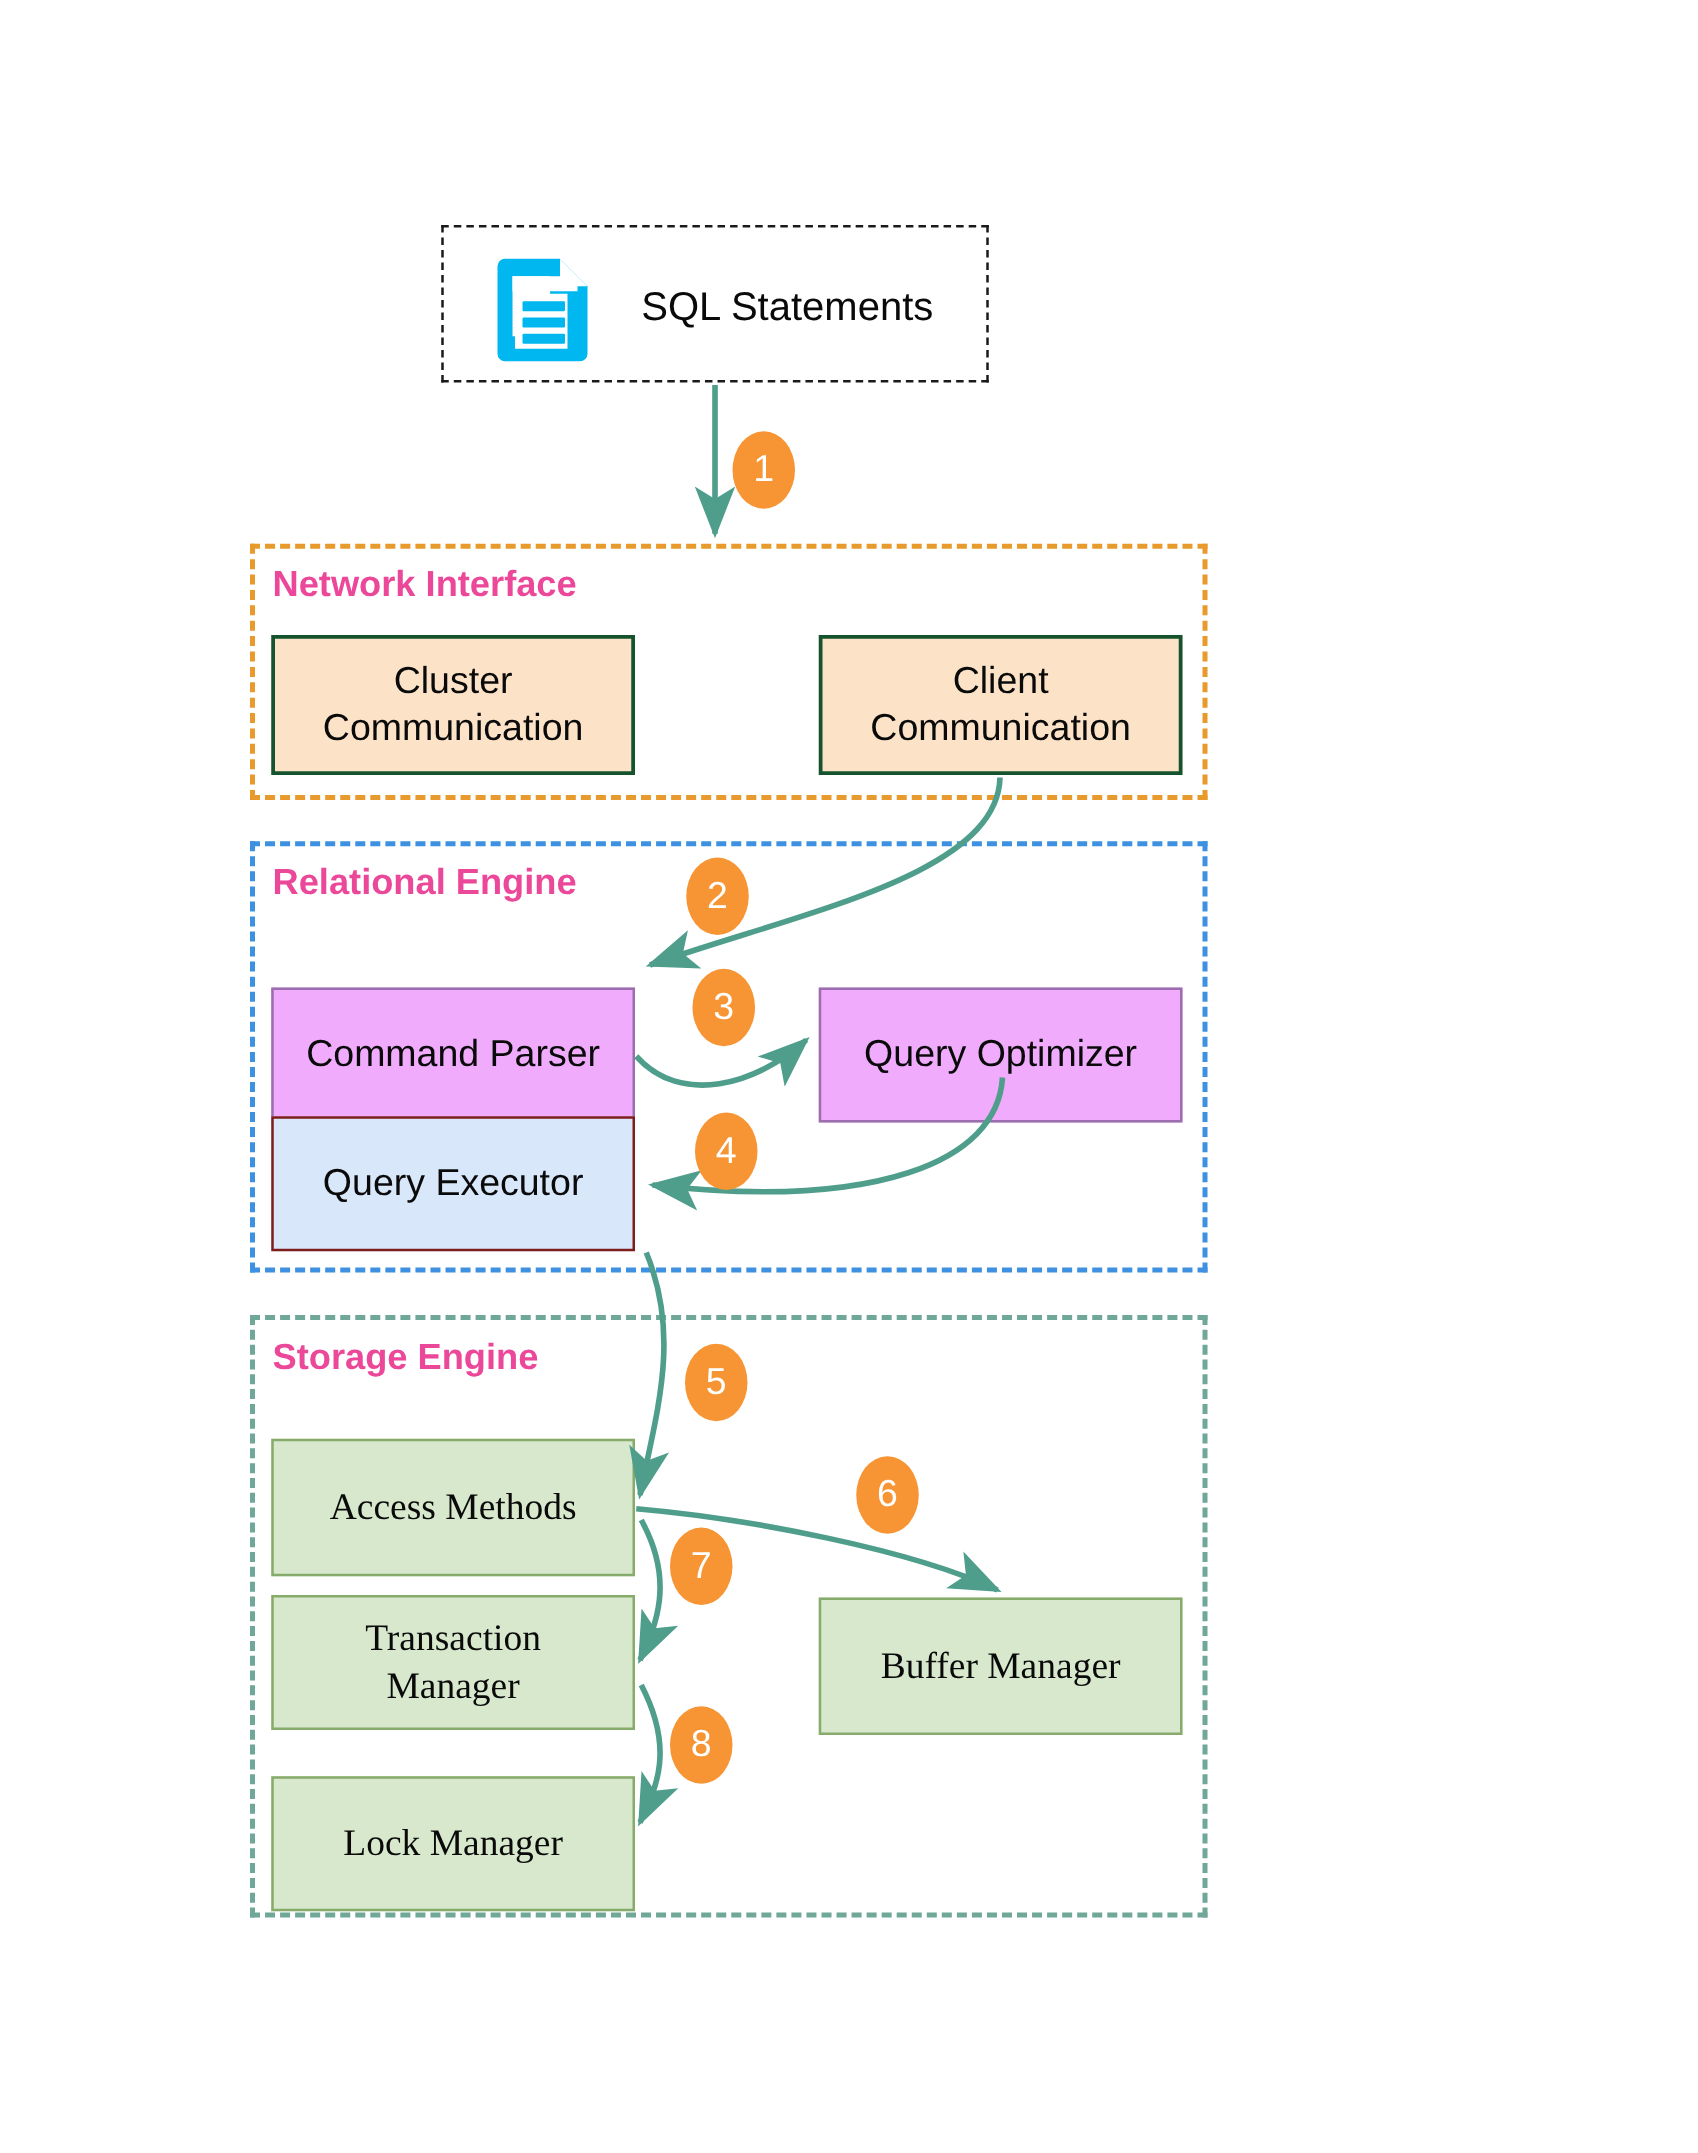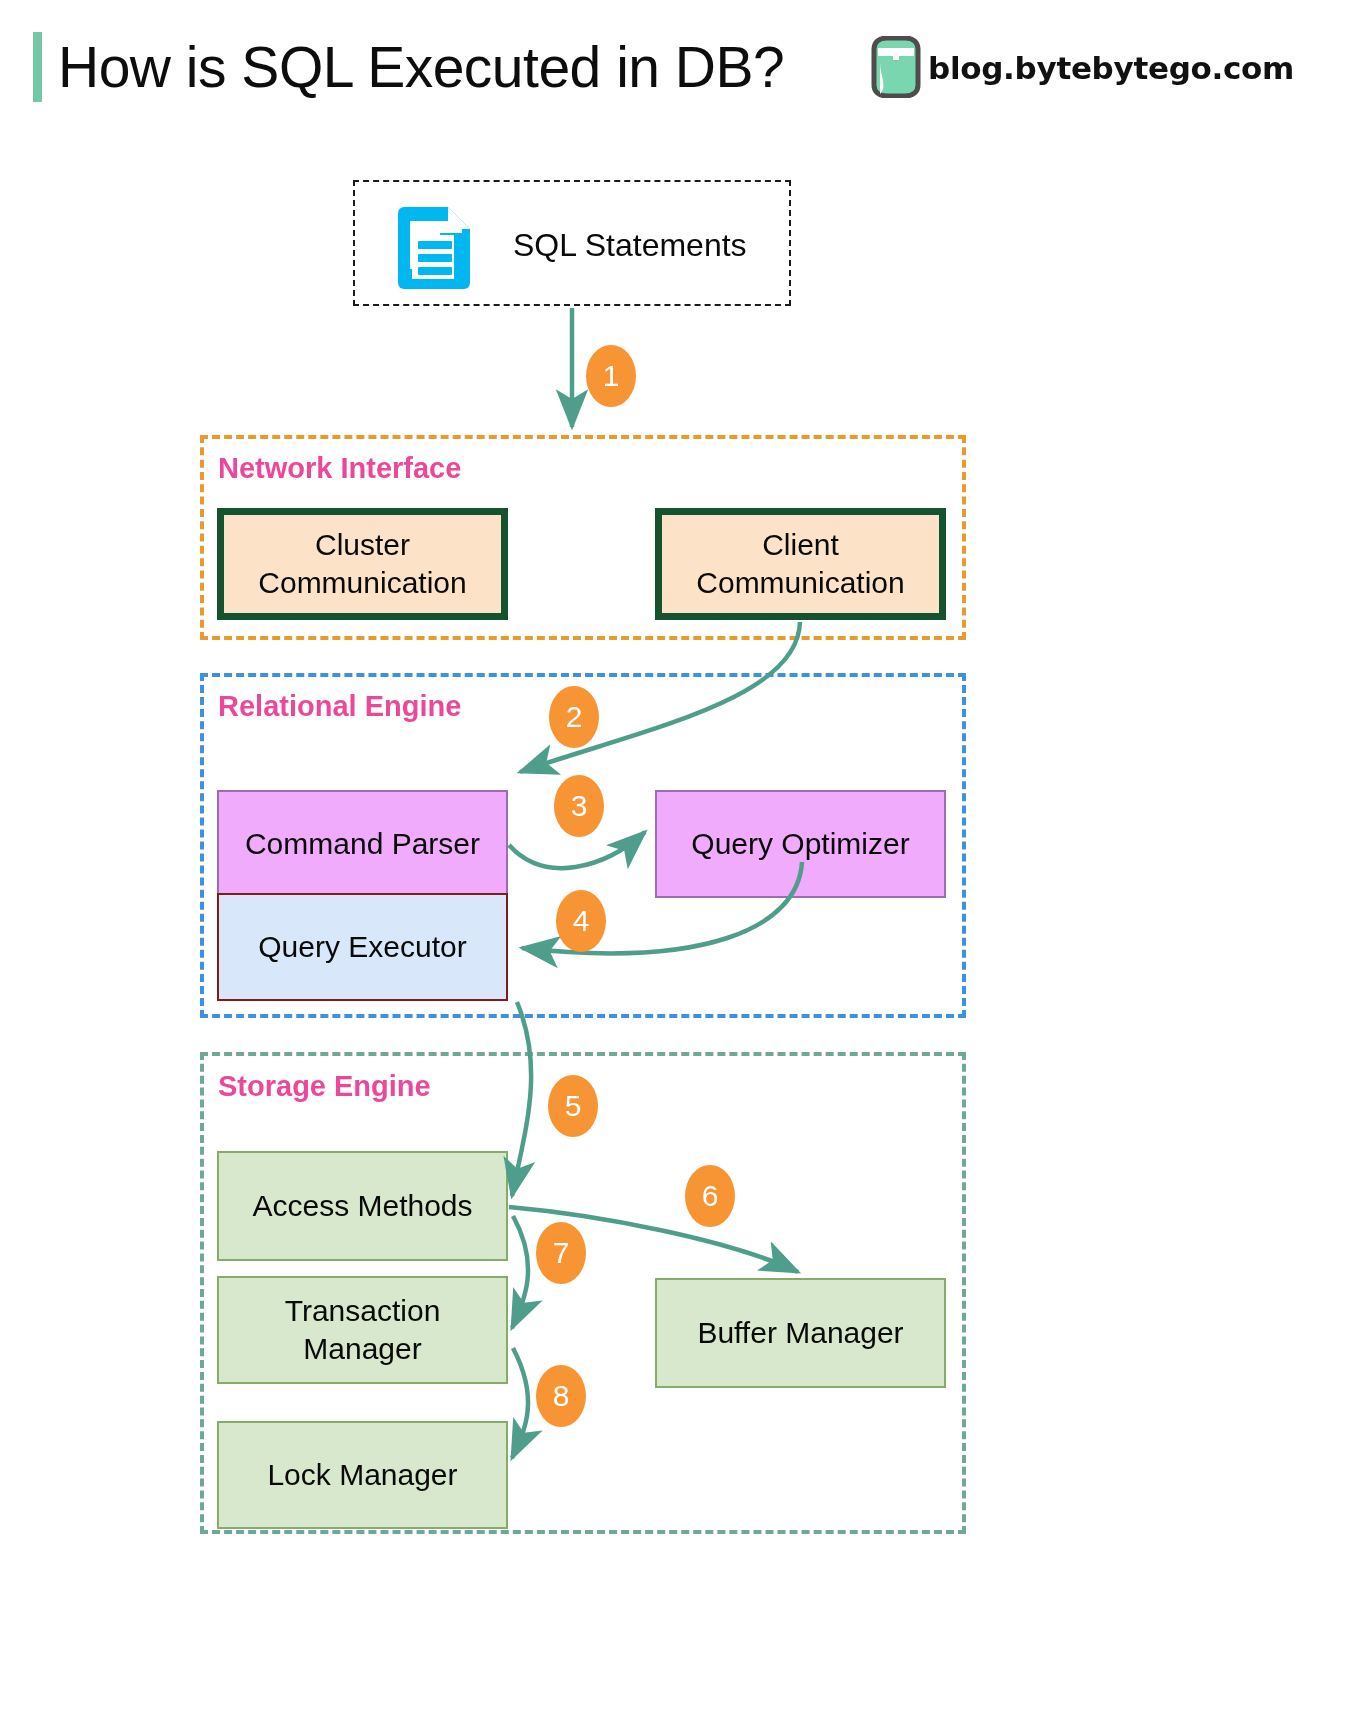--- a/index.html
+++ b/index.html
@@ -38,24 +38,24 @@
   #lbl-relational{left:218px;top:690px;}
 
   #grp-storage{left:200px;top:1052px;width:766px;height:482px;
                border:4px dashed #6fa798;}
   #lbl-storage{left:218px;top:1070px;}
 
   
   .node{position:absolute;box-sizing:border-box;display:flex;
         align-items:center;justify-content:center;text-align:center;
         font-size:30px;line-height:1.28;color:#0a0a0a;padding:4px 8px;}
-  .node.peach{background:#fce3c8;border:7px solid #14532d;}
+  .node.peach{background:#fce3c8;border:3px solid #14532d;}
   .node.purple{background:#f0abfc;border:2px solid #9b6fae;margin-top:38px;}
   .node.blue{background:#d9e7fa;border:2px solid #7f1d1d;}
-  .node.green{background:#d7e8cd;border:2px solid #86ab6a;}
+  .node.green{background:#d7e8cd;border:2px solid #86ab6a;font-family:Liberation Serif, serif;}
 
   #n-cluster   {left:217px; top:508px;  width:291px; height:112px;}
   #n-client    {left:655px; top:508px;  width:291px; height:112px;}
   #n-parser    {left:217px; top:752px;  width:291px; height:108px;}
   #n-optimizer {left:655px; top:752px;  width:291px; height:108px;}
   #n-executor  {left:217px; top:893px;  width:291px; height:108px;}
   #n-access    {left:217px; top:1151px; width:291px; height:110px;}
   #n-transaction{left:217px;top:1276px; width:291px; height:108px;}
   #n-buffer    {left:655px; top:1278px; width:291px; height:110px;}
   #n-lock      {left:217px; top:1405px; width:291px; height:108px;margin-top:16px;}
@@ -79,33 +79,20 @@
   #b5{left:548px;top:1075px;}
   #b6{left:685px;top:1165px;}
   #b7{left:536px;top:1222px;}
   #b8{left:536px;top:1365px;}
 </style>
 </head>
 <body>
 
 <div id="canvas">
 
-  <div id="header">
-    <div id="accent-bar"></div>
-    <div id="title">How is SQL Executed in DB?</div>
-    <div id="brand">
-      <svg id="brand-logo" viewBox="0 0 56 62">
-        <path d="M6 13 C6 6 11 2 19 2 L37 2 C45 2 50 6 50 13 L50 49 C50 56 45 60 37 60 L19 60 C11 60 6 56 6 49 Z" fill="#7ad6ae" stroke="#4d4d4d" stroke-width="5"></path>
-        <path d="M10 12 L46 12 L46 20 L31 20 L31 24 L25 24 L25 20 L10 20 Z" fill="#ffffff"></path>
-        <path d="M12 26 C12 40 20 50 12 58 L12 26 Z" fill="#ffffff"></path>
-        <path d="M19 15 L28 30 L37 15" fill="none" stroke="#4d4d4d" stroke-width="0"></path>
-      </svg>
-      <div id="brand-text">blog.bytebytego.com</div>
-    </div>
-  </div>
 
   <div id="sql-box">
     <svg id="sql-icon" viewBox="0 0 92 92">
       <path d="M14 8 h44 l22 22 v54 a6 6 0 0 1 -6 6 h-60 a6 6 0 0 1 -6 -6 v-70 a6 6 0 0 1 6 -6 z" fill="#00b7ef"></path>
       <path d="M58 8 l22 22 h-22 z" fill="#ffffff"></path>
       <rect x="20" y="22" width="30" height="48" fill="#ffffff"></rect>
       <rect x="20" y="22" width="52" height="12" fill="#ffffff"></rect>
       <rect x="22" y="36" width="42" height="44" fill="#ffffff"></rect>
       <rect x="28" y="42" width="34" height="8" rx="1" fill="#00b7ef"></rect>
       <rect x="28" y="55" width="34" height="8" rx="1" fill="#00b7ef"></rect>

